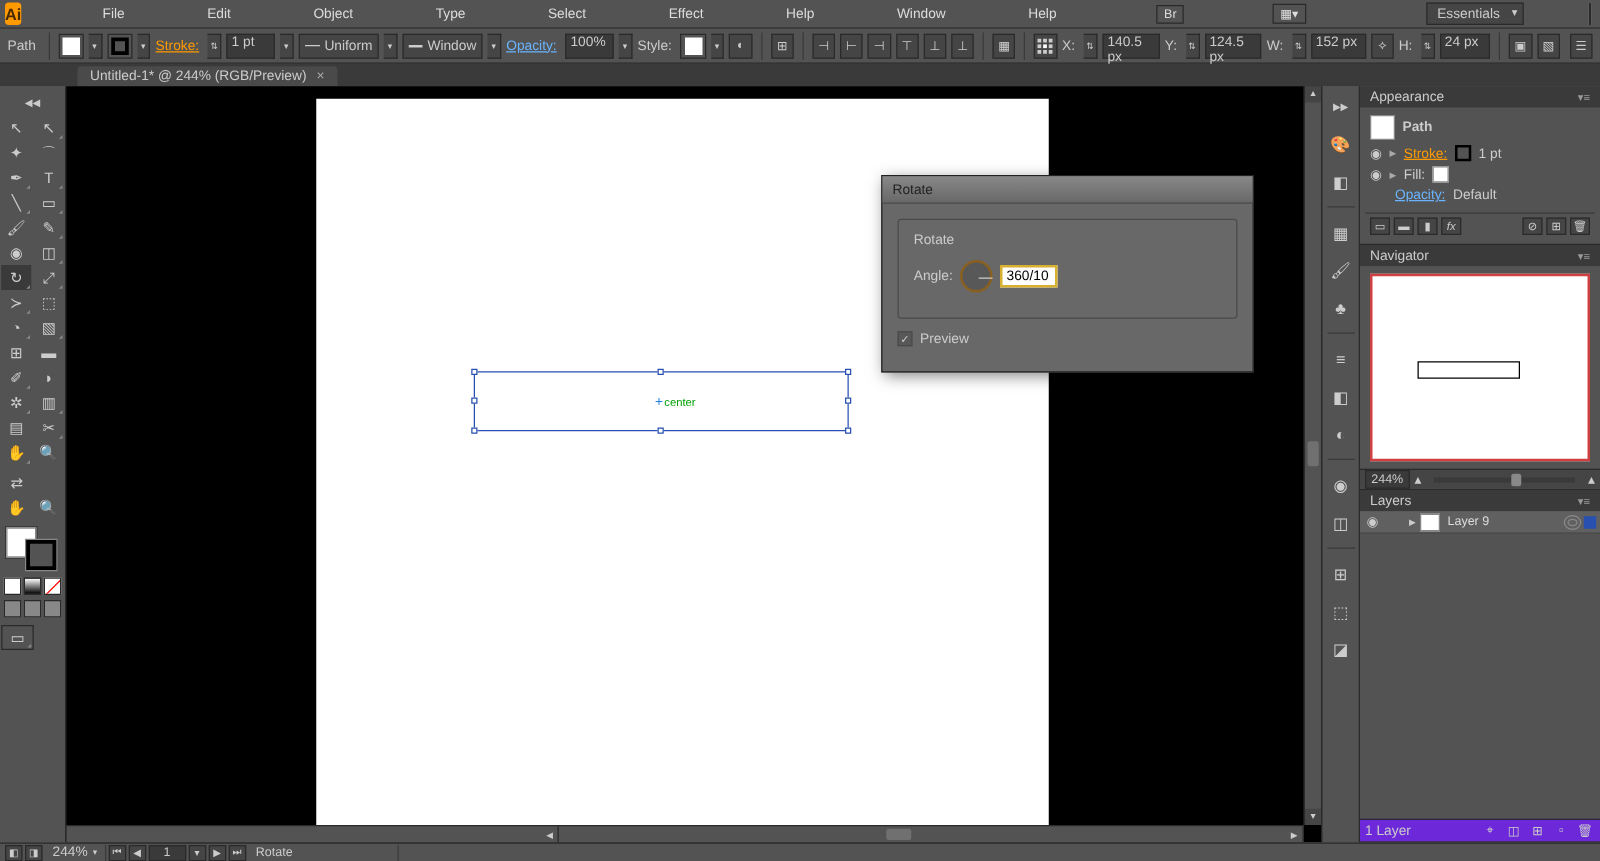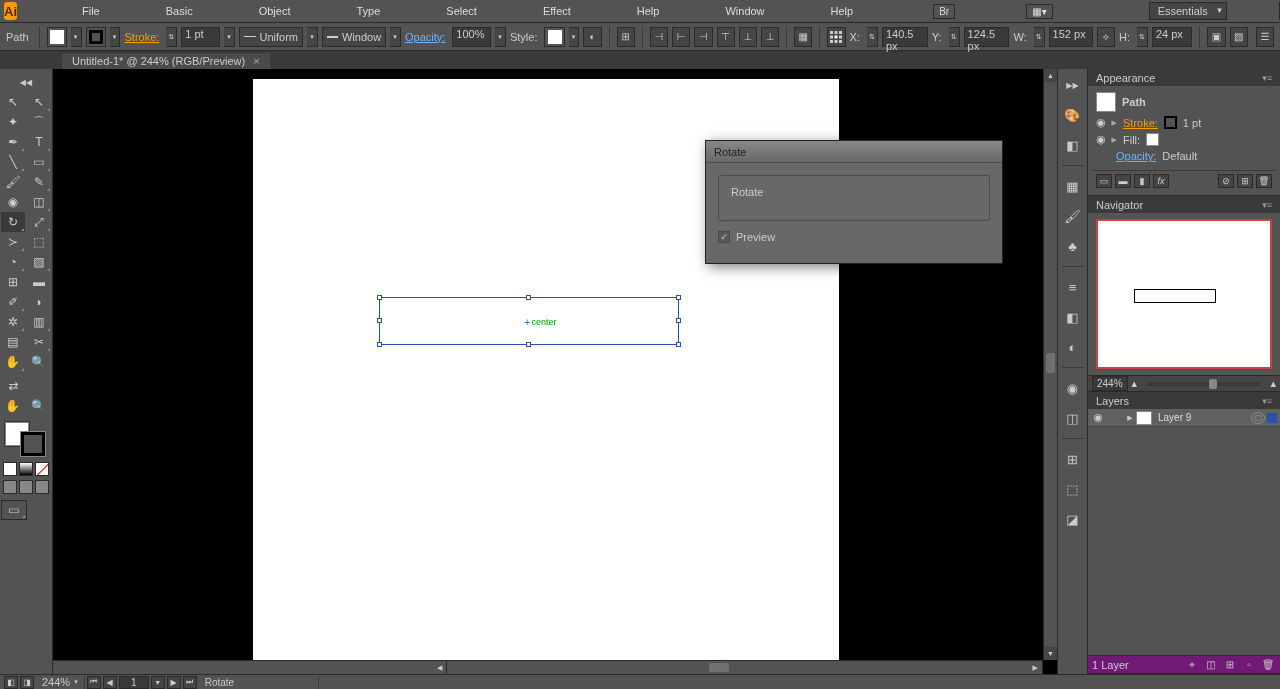--- a/index.html
+++ b/index.html
@@ -93,21 +93,21 @@
 .layers-body { flex:1; min-height:140px; position:relative; }
 .layer-row { display:flex; align-items:center; height:18px; background:#606060; border-bottom:1px solid #454545;}
 .layer-vis { width:20px; text-align:center; font-size:11px; color:#ccc;}
 .layer-lock { width:16px; }
 .layer-tri { width:12px; text-align:center; font-size:7px; color:#ccc;}
 .layer-thumb { width:16px; height:14px; background:#fff; border:1px solid #888; margin-right:4px;}
 .layer-name { flex:1; color:#ddd; font-size:10px; padding-left:2px;}
 .layer-target { width:14px; height:12px; border:1px solid #888; border-radius:50%; margin-right:2px; position:relative;}
 .layer-target::after { content:""; position:absolute; inset:2px; border:1px solid #888; border-radius:50%;}
 .layer-sel { width:10px; height:10px; background:#2850b0; margin-right:3px;}
-.layers-footer { height:18px; background:#701a75; border-top:1px solid #2a2a2a; display:flex; align-items:center; padding:0 4px; font-size:10px; color:#ccc; justify-content:space-between;}
+.layers-footer { height:18px; background:#6d28d9; border-top:1px solid #2a2a2a; display:flex; align-items:center; padding:0 4px; font-size:10px; color:#ccc; justify-content:space-between;}
 .lf-icons { display:flex; gap:3px;}
 .lf-icon { width:16px; height:14px; display:flex; align-items:center; justify-content:center; font-size:10px; color:#ccc;}
 
 
 .statusbar { position:absolute; bottom:0; left:0; right:0; height:15px; background:#535353; border-top:1px solid #2a2a2a; display:flex; align-items:center; padding:0 4px; gap:2px;}
 .sb-seg { padding:0 6px; font-size:10px; color:#ccc; border-right:1px solid #3a3a3a; height:13px; display:flex; align-items:center;}
 .sb-btn { width:14px; height:13px; display:flex; align-items:center; justify-content:center; font-size:8px; color:#ccc; border:1px solid #2a2a2a; background:#454545;}
 .sb-page { width:30px; background:#3a3a3a; border:1px solid #2a2a2a; text-align:center; font-size:10px; color:#ccc;}
 
 
@@ -126,21 +126,21 @@
 .dlg-buttons { display:flex; gap:8px; justify-content:flex-start;}
 .dlg-btn { flex:1; height:22px; background:linear-gradient(#787878,#606060); border:1px solid #3a3a3a; color:#ddd; display:flex; align-items:center; justify-content:center; border-radius:2px; max-width:78px;}
 .dlg-btn:first-child { margin-right:auto;}
 </style>
 </head>
 <body>
 
 <div class="menubar">
   <div class="app-icon">Ai</div>
   <div class="menu-item">File</div>
-  <div class="menu-item">Basic</div>
+  <div class="menu-item">Edit</div>
   <div class="menu-item">Object</div>
   <div class="menu-item">Type</div>
   <div class="menu-item">Select</div>
   <div class="menu-item">Effect</div>
   <div class="menu-item">Help</div>
   <div class="menu-item">Window</div>
   <div class="menu-item">Help</div>
   <div class="bridge-btn">Br</div>
   <div class="bridge-btn">▦▾</div>
   <div class="menu-spacer"></div>
@@ -488,19 +488,24 @@
   <div class="sb-btn">⏭</div>
   <div class="sb-seg" style="flex:0 0 120px">Rotate</div>
   <div class="sb-seg" style="flex:1;border:none"></div>
 </div>
 
 <div class="dialog" style="left:705px; top:140px;">
   <div class="dlg-titlebar">Rotate</div>
   <div class="dlg-body">
     <div class="dlg-group">
       <div class="dlg-group-title">Rotate</div>
+      <div class="dlg-row">
+        <span>Angle:</span>
+        <div class="angle-dial"></div>
+        <input class="angle-input" value="360/10" style="">
+      </div>
     </div>
     <div class="dlg-row">
       <div class="dlg-check checked"></div>
       <span>Preview</span>
     </div>
   </div>
 </div>
 
 </body></html>

